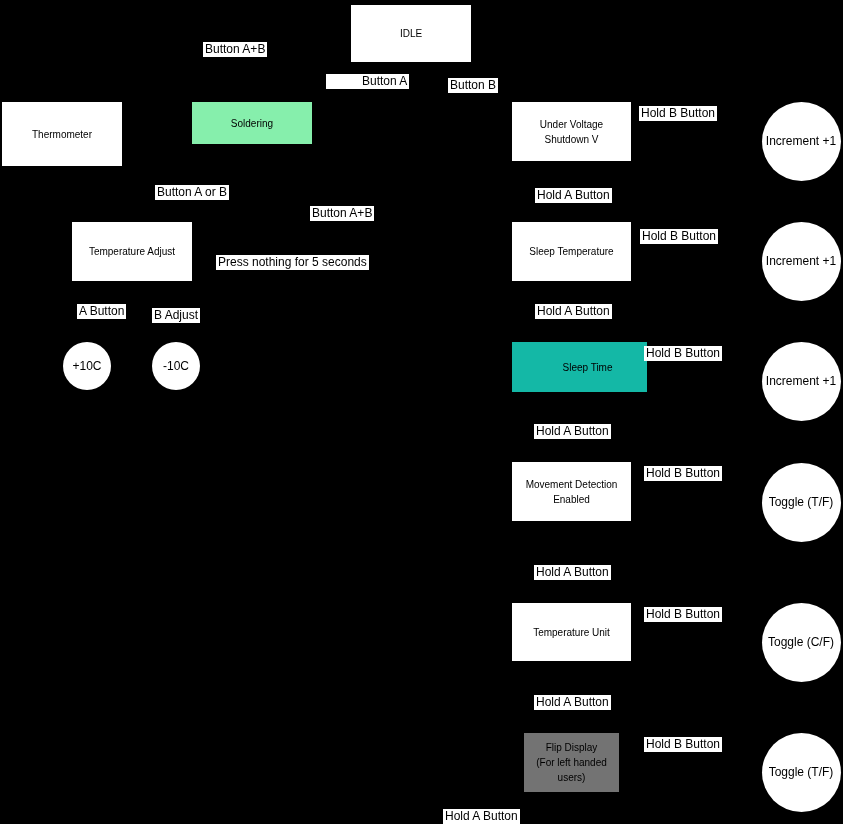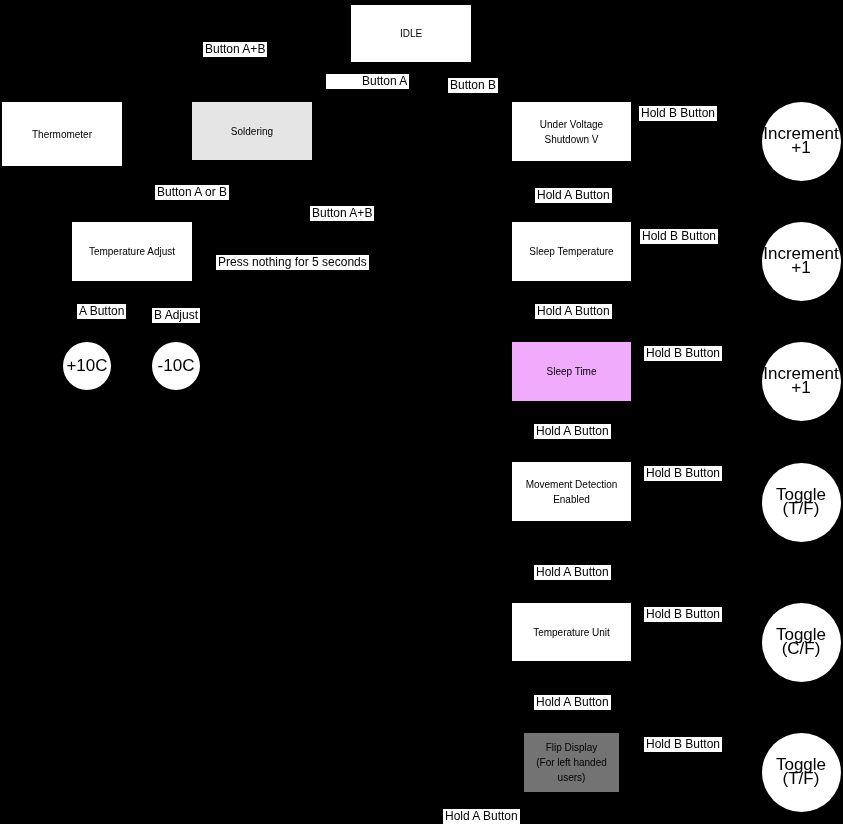--- a/index.html
+++ b/index.html
@@ -29,45 +29,45 @@
   }
   .circle {
     position: absolute;
     background: #ffffff;
     color: #000000;
     border-radius: 50%;
     display: flex;
     align-items: center;
     justify-content: center;
     text-align: center;
-    font-size: 17px;
+    font-size: 12px;
     line-height: 14px;
   }
   .edge-label {
     position: absolute;
     background: #ffffff;
     color: #000000;
     font-size: 12px;
     line-height: 13px;
     padding: 1px 2px;
     white-space: nowrap;
   }
 </style>
 </head>
 <body>
 
 <div id="diagram" style="background: rgb(0, 0, 0);">
     <div class="node" style="left: 351px; top: 5px; width: 120px; height: 57px; background: rgb(255, 255, 255); color: rgb(0, 0, 0);">IDLE</div>
     <div class="node" style="left: 2px; top: 102px; width: 120px; height: 64px; background: rgb(255, 255, 255); color: rgb(0, 0, 0);">Thermometer</div>
-    <div class="node" style="left: 192px; top: 102px; width: 120px; height: 58px; background: #e5e5e5; color: rgb(0, 0, 0);">Soldering</div>
+    <div class="node" style="left: 192px; top: 102px; width: 120px; height: 42px; background: #86efac; color: rgb(0, 0, 0);">Soldering</div>
     <div class="node" style="left: 72px; top: 222px; width: 120px; height: 59px; background: rgb(255, 255, 255); color: rgb(0, 0, 0);">Temperature Adjust</div>
     <div class="node" style="left: 512px; top: 102px; width: 119px; height: 59px; background: rgb(255, 255, 255); color: rgb(0, 0, 0);">Under Voltage
 Shutdown V</div>
     <div class="node" style="left: 512px; top: 222px; width: 119px; height: 59px; background: rgb(255, 255, 255); color: rgb(0, 0, 0);">Sleep Temperature</div>
-    <div class="node" style="left: 512px; top: 342px; width: 119px; height: 59px; background: #f0abfc; color: rgb(0, 0, 0);">Sleep Time</div>
+    <div class="node" style="left: 512px; top: 342px; width: 119px; height: 50px; background: #14b8a6; color: rgb(0, 0, 0); padding-left: 16px;">Sleep Time</div>
     <div class="node" style="left: 512px; top: 462px; width: 119px; height: 59px; background: rgb(255, 255, 255); color: rgb(0, 0, 0);">Movement Detection
 Enabled</div>
     <div class="node" style="left: 512px; top: 603px; width: 119px; height: 58px; background: rgb(255, 255, 255); color: rgb(0, 0, 0);">Temperature Unit</div>
     <div class="node" style="left: 524px; top: 733px; width: 95px; height: 59px; background: #737373; color: rgb(0, 0, 0);">Flip Display
 (For left handed
 users)</div>
     <div class="circle" style="left: 63px; top: 342px; width: 48px; height: 48px; background: rgb(255, 255, 255); color: rgb(0, 0, 0);">+10C</div>
     <div class="circle" style="left: 152px; top: 342px; width: 48px; height: 48px; background: rgb(255, 255, 255); color: rgb(0, 0, 0);">-10C</div>
     <div class="circle" style="left: 761.5px; top: 101.5px; width: 79px; height: 79px; background: rgb(255, 255, 255); color: rgb(0, 0, 0);">Increment +1</div>
     <div class="circle" style="left: 761.5px; top: 221.5px; width: 79px; height: 79px; background: rgb(255, 255, 255); color: rgb(0, 0, 0);">Increment +1</div>

